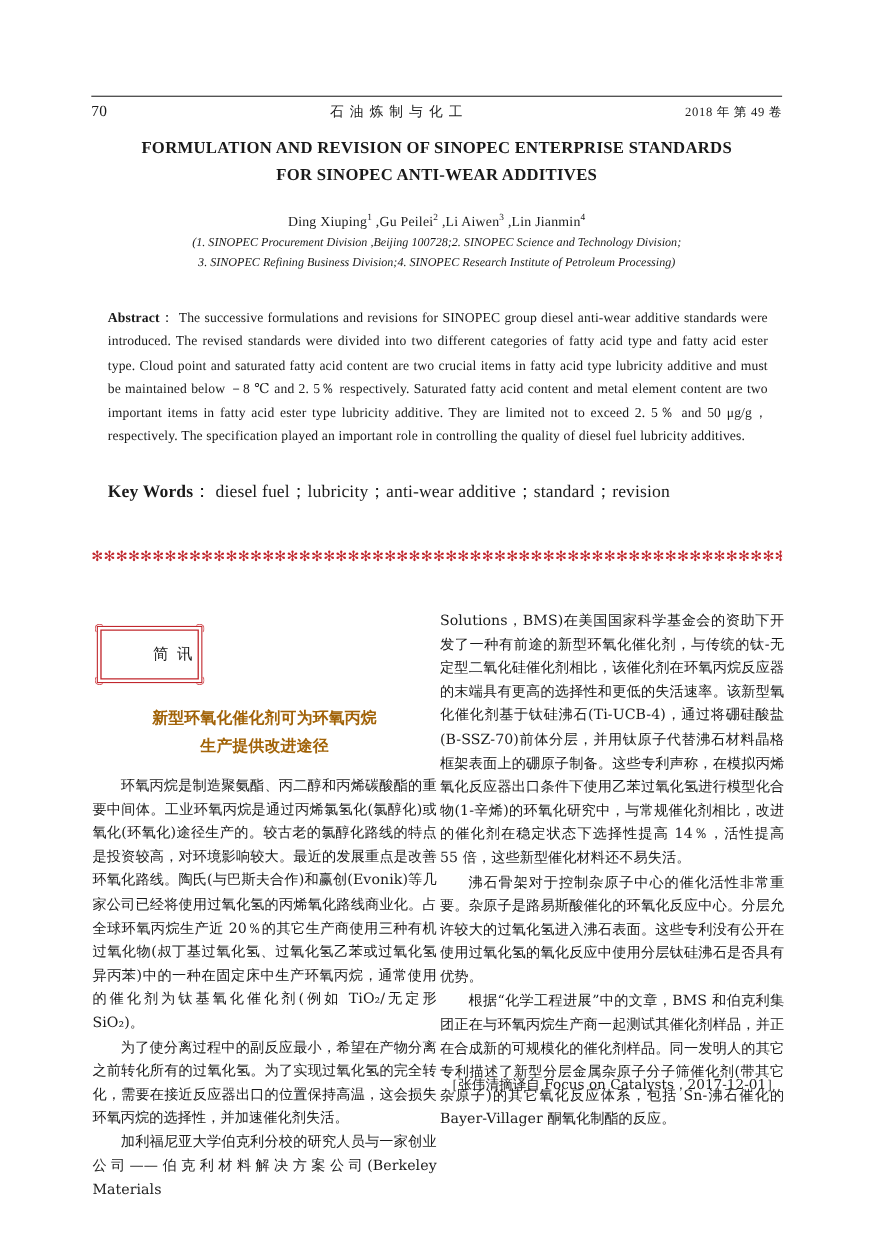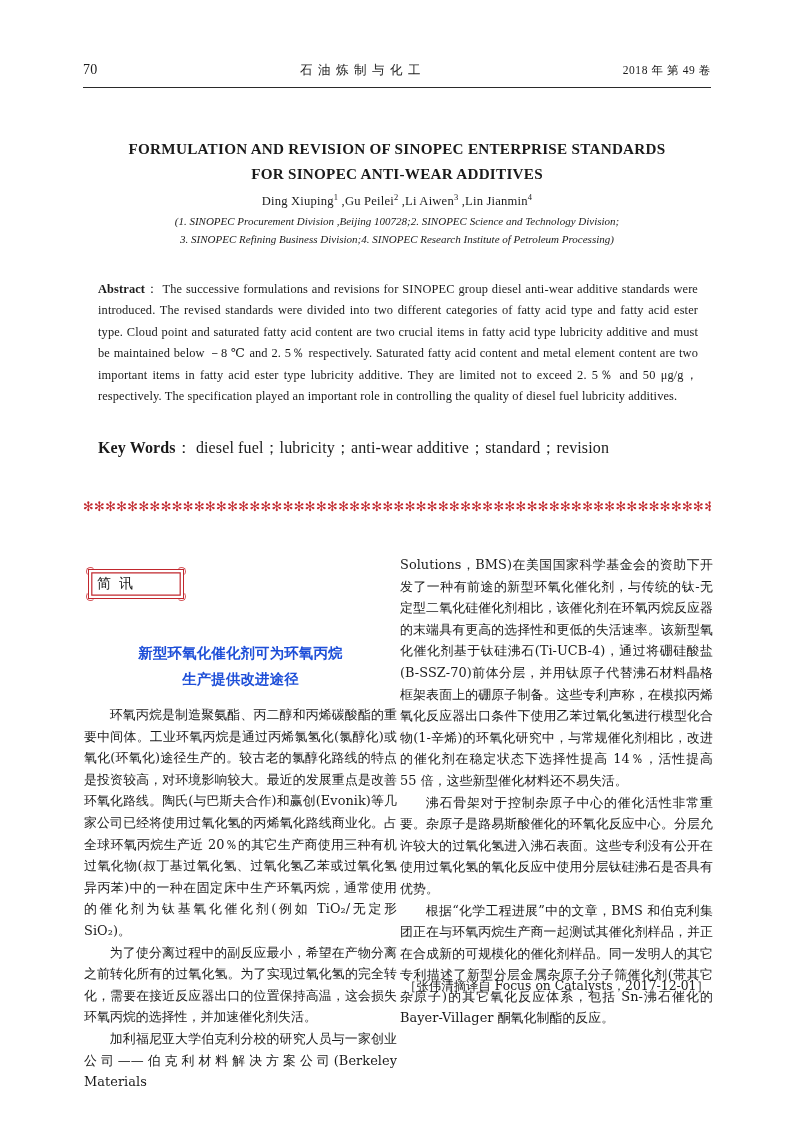--- a/index.html
+++ b/index.html
@@ -32,20 +32,21 @@
     width: 628px;
     display: flex;
     align-items: baseline;
     justify-content: space-between;
     font-size: 12.5px;
   }
   .runhead .page-num {
     font-family: "Liberation Serif", serif;
     font-size: 14px;
     letter-spacing: 0.3px;
+    margin-top: 32px;
   }
   .runhead .journal {
     font-family: "DejaVu Sans", sans-serif;
     font-size: 12.5px;
     letter-spacing: 5.5px;
     text-indent: 5.5px;
     font-weight: 500;
   }
   .runhead .vol {
     font-size: 11.5px;
@@ -64,21 +65,20 @@
   .title {
     position: absolute;
     left: 83px;
     top: 122px;
     width: 628px;
     text-align: center;
     font-weight: bold;
     font-size: 15.2px;
     line-height: 25px;
     letter-spacing: 0.25px;
-    margin-top: 14px;
   }
   .authors {
     position: absolute;
     left: 83px;
     top: 192px;
     width: 628px;
     text-align: center;
     font-size: 12.6px;
     letter-spacing: 0.2px;
   }
@@ -134,27 +134,27 @@
     letter-spacing: 0.2px;
     white-space: nowrap;
   }
 
   
   .brief-badge {
     position: absolute;
     left: 88px;
     top: 569px;
     width: 96px;
-    height: 30px;
+    height: 52px;
     border: 1.4px solid #c1272d;
     box-shadow: inset 0 0 0 2.2px #ffffff, inset 0 0 0 3.4px #c1272d;
     box-sizing: border-box;
     display: flex;
     align-items: center;
-    justify-content: flex-start;
+    justify-content: flex-end;
   }
   .brief-badge .lbl {
     font-family: "DejaVu Sans", sans-serif;
     font-size: 14px;
     letter-spacing: 8px;
     text-indent: 8px;
     color: #1a1a1a;
     font-weight: 500;
   }
   .badge-curl {
@@ -173,21 +173,21 @@
     position: absolute;
     left: 83px;
     top: 641px;
     width: 315px;
     text-align: center;
     font-family: "DejaVu Sans", sans-serif;
     font-weight: bold;
     font-size: 14.4px;
     line-height: 25.5px;
     letter-spacing: 0.2px;
-    color: #1d4ed8;
+    color: #a16207;
   }
 
   
   .col {
     position: absolute;
     width: 313px;
     font-size: 12.9px;
     line-height: 21.6px;
     text-align: justify;
     text-align-last: left;

